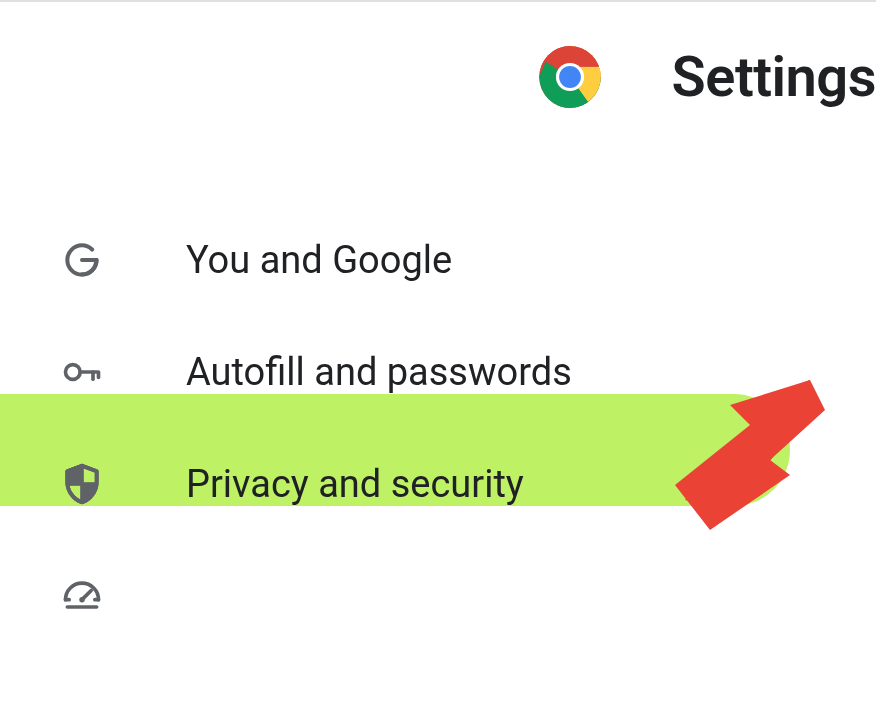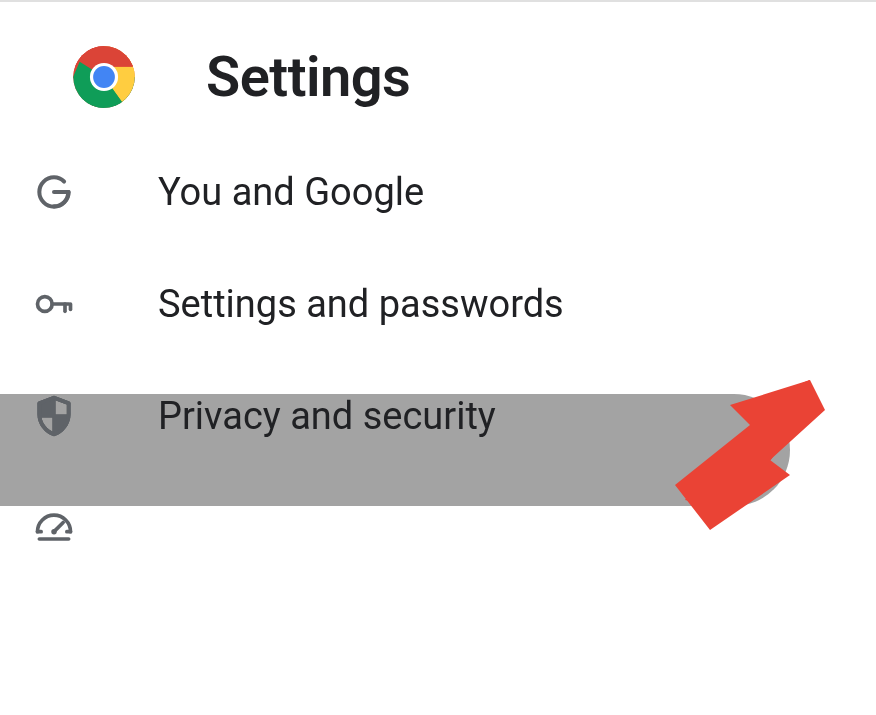--- a/index.html
+++ b/index.html
@@ -12,53 +12,54 @@
     color: #202124;
     overflow: hidden;
   }
   .topbar {
     border-top: 2px solid #e0e0e0;
     height: 2px;
   }
   .header {
     display: flex;
     align-items: center;
-    padding: 40px 0 40px 72px;
+    padding: 40px 0 40px 52px;
     gap: 70px;
+    justify-content: flex-end;
   }
   .chrome-logo {
     width: 64px;
     height: 64px;
     flex: none;
   }
   .title {
     font-size: 56px;
     font-weight: 600;
     letter-spacing: -0.5px;
   }
   .nav {
     display: flex;
     flex-direction: column;
     margin-top: 20px;
   }
   .nav-item {
     display: flex;
-    align-items: flex-start;
+    align-items: flex-end;
     height: 112px;
-    padding-left: 32px;
+    padding-left: 60px;
     gap: 82px;
     cursor: pointer;
     position: relative;
     border-top-right-radius: 56px;
     border-bottom-right-radius: 56px;
     width: 790px;
     box-sizing: border-box;
   }
   .nav-item.selected {
-    background: #a3a3a3;
+    background: #bef264;
   }
   .nav-icon {
     width: 44px;
     height: 44px;
     flex: none;
     display: flex;
     align-items: center;
     justify-content: center;
   }
   .nav-label {
@@ -125,21 +126,21 @@
 
   <div class="nav-item">
     <span class="nav-icon">
       <svg viewBox="0 0 24 24" width="44" height="44" fill="none" stroke="#5f6368" stroke-width="2" stroke-linecap="round" stroke-linejoin="round">
         <circle cx="7" cy="12" r="4"></circle>
         <path d="M11 12h9"></path>
         <path d="M18 12v4"></path>
         <path d="M21 12v3"></path>
       </svg>
     </span>
-    <span class="nav-label">Settings and passwords</span>
+    <span class="nav-label">Autofill and passwords</span>
   </div>
 
   <div class="nav-item selected">
     <span class="nav-icon">
       <svg viewBox="0 0 24 24" width="44" height="44">
         <path d="M12 2 L20 5 V11 C20 16 16.5 20.5 12 22 C7.5 20.5 4 16 4 11 V5 Z" fill="none" stroke="#5f6368" stroke-width="2" stroke-linejoin="round"></path>
         <path d="M12 2 L12 22 C16.5 20.5 20 16 20 11 V5 Z" fill="#5f6368" opacity="0"></path>
         <path d="M12 2 L20 5 V11 C20 16 16.5 20.5 12 22 V12 H4 V5 Z" fill="none"></path>
         <path d="M12 12 H20 V11 C20 16 16.5 20.5 12 22 Z" fill="#5f6368"></path>
         <path d="M12 12 H4 V5 L12 2 Z" fill="#5f6368"></path>

